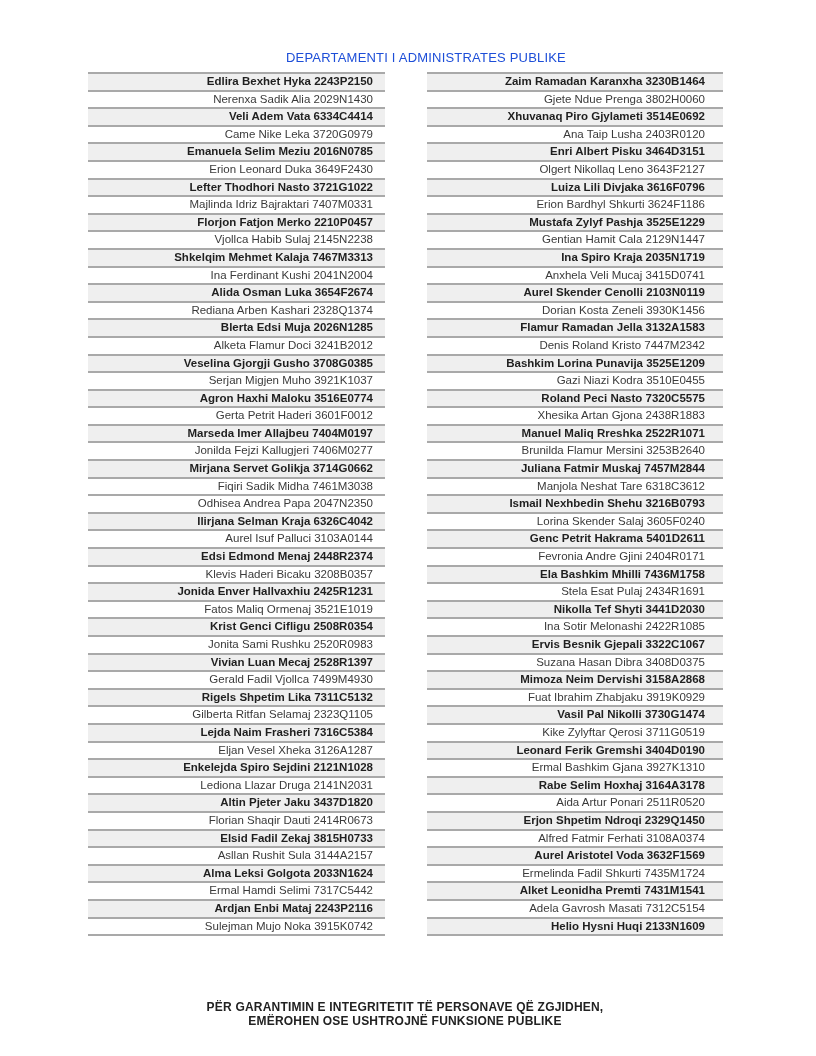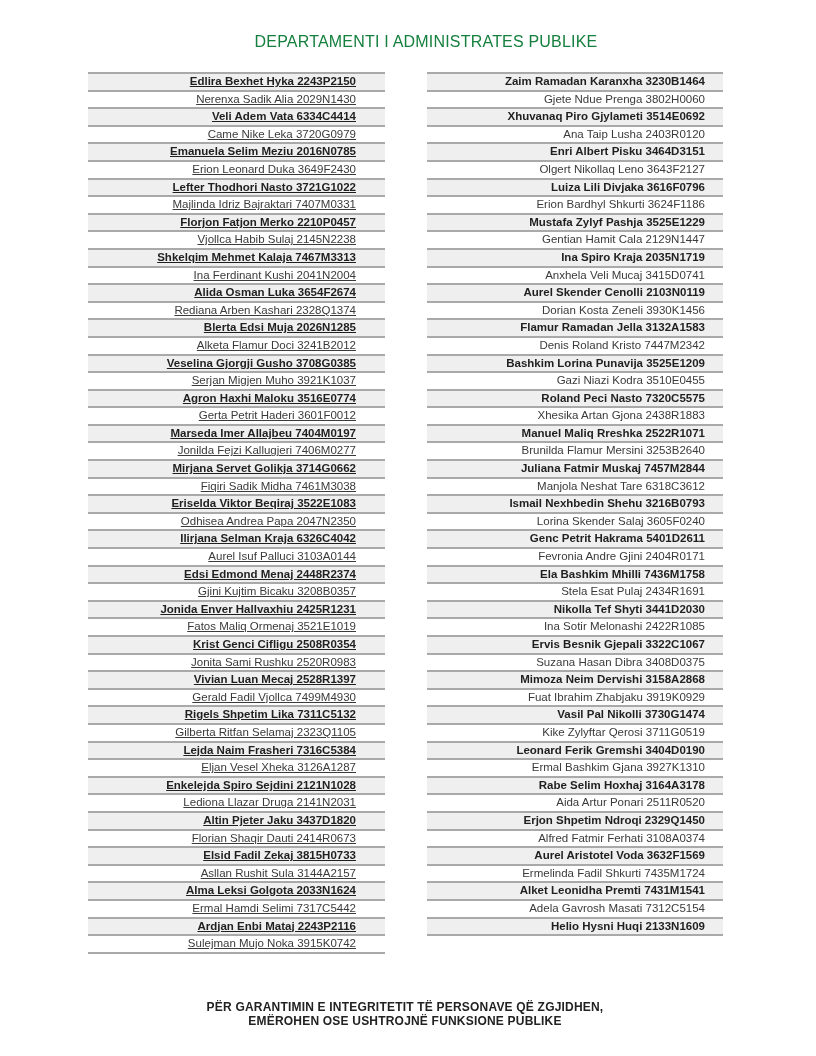--- a/index.html
+++ b/index.html
@@ -6,27 +6,27 @@
   .page {
     position: relative;
     width: 816px;
     height: 1056px;
     background: #ffffff;
     font-family: "Liberation Sans", sans-serif;
     overflow: hidden;
   }
   .title {
     position: absolute;
-    top: 33px;
+    top: 50px;
     left: 36px;
     right: 0;
     text-align: center;
-    font-size: 16px;
+    font-size: 13px;
     letter-spacing: 0.2px;
-    color: #15803d;
+    color: #1d4ed8;
     white-space: nowrap;
   }
   .col {
     position: absolute;
     top: 72px;
     border-bottom: 2px solid #a9a9a9;
   }
   .col-left  { left: 88px;  width: 297px; }
   .col-right { left: 427px; width: 296px; }
   .row {
@@ -34,21 +34,21 @@
     height: 17.6px;
     border-top: 2px solid #a9a9a9;
     line-height: 15.2px;
     font-size: 11.5px;
     color: #3a3a3a;
     text-align: right;
     background: #ffffff;
     white-space: nowrap;
     overflow: hidden;
   }
-  .col-left  .row { padding-right: 29px; text-decoration: underline; }
+  .col-left  .row { padding-right: 12px; }
   .col-right .row { padding-right: 18px; }
   .row.em {
     background: #efefef;
     font-weight: bold;
     color: #1f1f1f;
   }
   .footer {
     position: absolute;
     top: 1000px;
     left: 0;
@@ -85,26 +85,25 @@
       <div class="row em">Blerta Edsi Muja 2026N1285</div>
       <div class="row">Alketa Flamur Doci 3241B2012</div>
       <div class="row em">Veselina Gjorgji Gusho 3708G0385</div>
       <div class="row">Serjan Migjen Muho 3921K1037</div>
       <div class="row em">Agron Haxhi Maloku 3516E0774</div>
       <div class="row">Gerta Petrit Haderi 3601F0012</div>
       <div class="row em">Marseda Imer Allajbeu 7404M0197</div>
       <div class="row">Jonilda Fejzi Kallugjeri 7406M0277</div>
       <div class="row em">Mirjana Servet Golikja 3714G0662</div>
       <div class="row">Fiqiri Sadik Midha 7461M3038</div>
-      <div class="row em">Eriselda Viktor Beqiraj 3522E1083</div>
       <div class="row">Odhisea Andrea Papa 2047N2350</div>
       <div class="row em">Ilirjana Selman Kraja 6326C4042</div>
       <div class="row">Aurel Isuf Palluci 3103A0144</div>
       <div class="row em">Edsi Edmond Menaj 2448R2374</div>
-      <div class="row">Gjini Kujtim Bicaku 3208B0357</div>
+      <div class="row">Klevis Haderi Bicaku 3208B0357</div>
       <div class="row em">Jonida Enver Hallvaxhiu 2425R1231</div>
       <div class="row">Fatos Maliq Ormenaj 3521E1019</div>
       <div class="row em">Krist Genci Cifligu 2508R0354</div>
       <div class="row">Jonita Sami Rushku 2520R0983</div>
       <div class="row em">Vivian Luan Mecaj 2528R1397</div>
       <div class="row">Gerald Fadil Vjollca 7499M4930</div>
       <div class="row em">Rigels Shpetim Lika 7311C5132</div>
       <div class="row">Gilberta Ritfan Selamaj 2323Q1105</div>
       <div class="row em">Lejda Naim Frasheri 7316C5384</div>
       <div class="row">Eljan Vesel Xheka 3126A1287</div>

